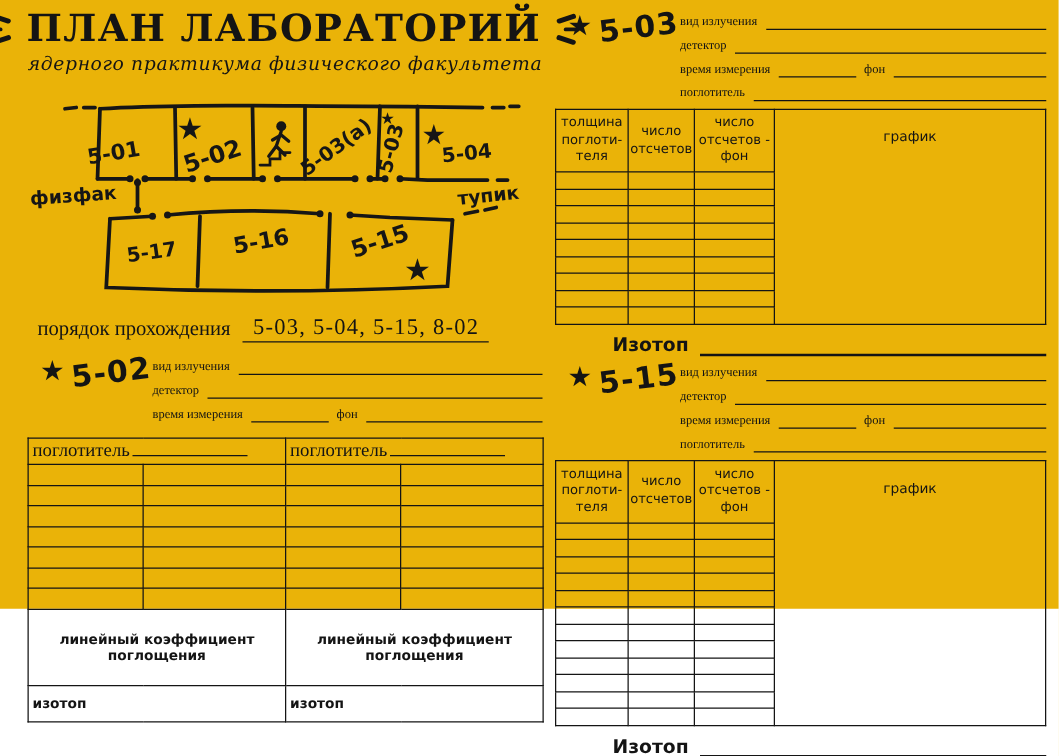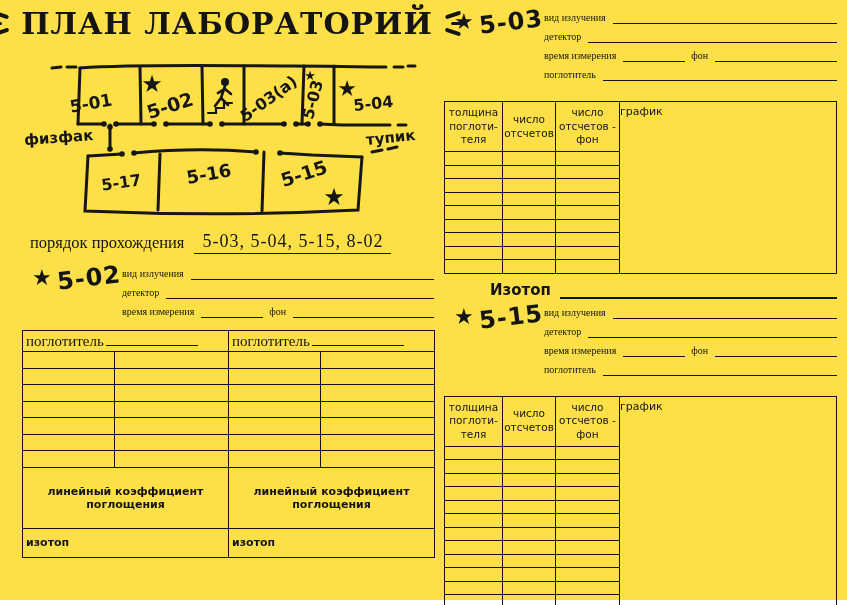--- a/index.html
+++ b/index.html
@@ -1,18 +1,18 @@
 <!DOCTYPE html>
 <html><head>
 <meta charset="utf-8">
 <style>
   *{margin:0;padding:0;box-sizing:border-box}
   html,body{background:#fff}
   body{width:847px;height:605px;font-family:"Liberation Serif",serif;color:#141414;overflow:hidden}
-  .page{position:relative;width:847px;height:600px;background:#fde047}
+  .page{position:relative;width:847px;height:487px;background:#eab308}
   .col-left{position:absolute;left:22px;top:6px;width:412px}
   .col-right{position:absolute;left:444px;top:4px;width:393px}
 
   
   .title-row{display:flex;align-items:center;justify-content:center;gap:12px}
   .title{font-family:"DejaVu Serif",serif;font-weight:700;font-size:30px;letter-spacing:1px;white-space:nowrap}
   .deco{display:flex;flex-direction:column;gap:5px}
   .deco i{display:block;height:3.5px;background:#141414;border-radius:2px}
   .deco-l i:nth-child(1){width:16px;transform:rotate(18deg)}
   .deco-l i:nth-child(2){width:12px;transform:rotate(0deg);margin-left:-3px}
@@ -47,27 +47,27 @@
   .t502{width:100%;border-collapse:collapse;table-layout:fixed;margin-top:9px}
   .t502 td{border:1.5px solid #141414;overflow:hidden}
   .t502 tr.abs td{font-size:15px;height:21px;padding:0 3px;vertical-align:middle}
   .cellblank{display:inline-block;width:92px;border-bottom:1.4px solid #141414;height:13px;margin-left:2px}
   .t502 tr.hdr td{font-family:"DejaVu Sans",sans-serif;font-size:11px;text-align:center;vertical-align:middle;height:36px;line-height:1.35;padding:1px}
   .t502 tbody.rows td{height:16.5px}
   .t502 tr.coef td{font-family:"DejaVu Sans",sans-serif;font-weight:700;font-size:11px;text-align:center;vertical-align:middle;height:37px;padding:17px}
   .t502 tr.iso td{font-family:"DejaVu Sans",sans-serif;font-weight:700;font-size:11px;vertical-align:middle;height:29px;padding-left:3px}
 
   
-  .rwrap{display:flex;align-items:stretch;margin-top:17px}
+  .rwrap{display:flex;align-items:stretch;margin-top:3px}
   .rtab{border-collapse:collapse;table-layout:fixed;flex:0 0 auto}
   .rtab td{border:1.5px solid #141414;overflow:hidden}
   .rtab tr.hdr td{font-family:"DejaVu Sans",sans-serif;font-size:10.5px;text-align:center;vertical-align:middle;line-height:1.3;padding:1px 1px;height:50px}
   .rtab-a tbody.rows td{height:13.5px}
   .rtab-b tbody.rows td{height:13.5px}
-  .graphbox{flex:1;border:1.5px solid #141414;border-left:none;font-family:"DejaVu Sans",sans-serif;font-size:11px;padding-top:3px}
+  .graphbox{flex:1;border:1.5px solid #141414;border-left:none;font-family:"DejaVu Sans",sans-serif;font-size:11px;text-align:center;padding-top:15px}
   .iso-line{display:flex;align-items:flex-end;margin:7px 0 4px 46px;font-family:"DejaVu Sans",sans-serif;font-weight:700;font-size:15px}
   .iso-line .blank{height:17px;border-bottom:2px solid #141414;width:292px;margin-left:9px}
 </style>
 </head>
 <body>
 
 <div class="page">
 
   <div class="col-left">
 
@@ -77,20 +77,21 @@
           <i></i>
           <i></i>
         </span>
       <span class="title">ПЛАН ЛАБОРАТОРИЙ</span>
       <span class="deco deco-r">
           <i></i>
           <i></i>
           <i></i>
         </span>
     </div>
+    <div class="subtitle">ядерного практикума физического факультета</div>
 
     <div class="mapwrap">
       <svg viewBox="0 0 400 166" width="400" height="166">
         <g stroke="#161616" stroke-width="3" fill="none" stroke-linecap="round">
           <path d="M30 11 l9 -1 M45 10 h9"></path>
           <path d="M58 11 C120 7 200 9 268 9 S330 10 364 10"></path>
           <path d="M372 10 h9 M386 9 h7"></path>
           <path d="M58 11 L56 67"></path>
           <path d="M118 10 L119 67"></path>
           <path d="M180 10 L181 67"></path>

